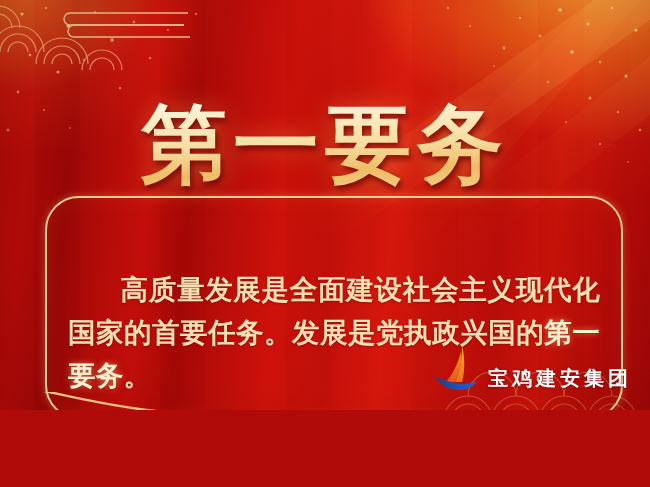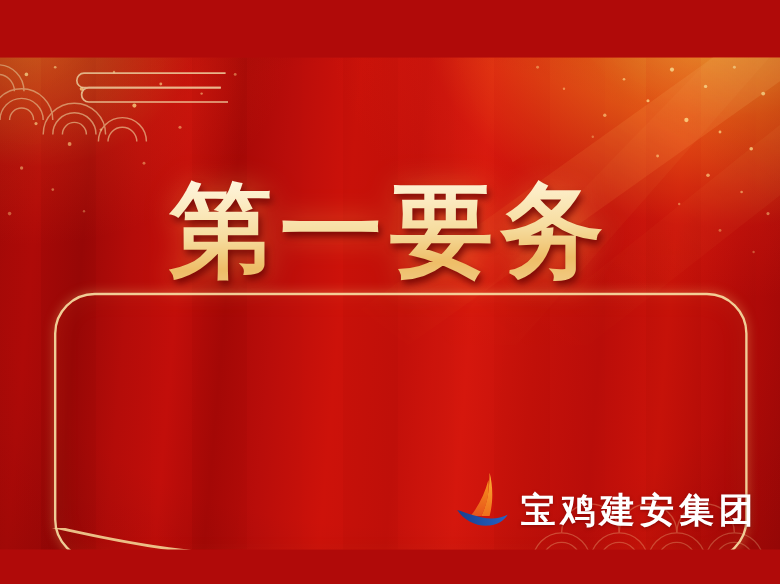--- a/index.html
+++ b/index.html
@@ -10,21 +10,20 @@
   }
   #poster{
     position:relative;width:650px;height:410px;overflow:hidden;
     background:
       radial-gradient(ellipse 420px 300px at 92% -8%, rgba(255,190,60,.92) 0%, rgba(255,140,30,.55) 28%, rgba(228,40,20,.18) 58%, rgba(190,12,10,0) 78%),
       radial-gradient(ellipse 300px 240px at 4% -4%, rgba(255,170,50,.55) 0%, rgba(225,50,20,.22) 45%, rgba(185,10,10,0) 72%),
       linear-gradient(95deg,
         #9e0806 0%, #ab0907 6%, #9b0706 12%, #b30b08 18%, #c00d09 24%,
         #a80806 30%, #b80c09 36%, #cb1109 44%, #c20f09 52%, #d4160c 60%,
         #c41009 68%, #b80c08 76%, #c91209 84%, #b20a07 92%, #9d0706 100%);
-    margin-top: 48px;
   }
 
   
   .stripes{
     position:absolute;inset:0;
     background:repeating-linear-gradient(90deg,
       rgba(255,255,255,.035) 0px, rgba(255,255,255,.035) 34px,
       rgba(0,0,0,.045) 34px, rgba(0,0,0,.045) 80px,
       rgba(255,255,255,.015) 80px, rgba(255,255,255,.015) 126px);
     mix-blend-mode:overlay;pointer-events:none;
@@ -87,21 +86,21 @@
   .sweep{position:absolute;left:0;top:392px;width:320px;height:36px;pointer-events:none;}
 
   
   .logo{
     position:absolute;right:18px;bottom:16px;display:flex;align-items:flex-end;gap:9px;
   }
   .logo-mark{width:48px;height:50px;flex:0 0 auto;}
   .logo-text{display:flex;flex-direction:column;justify-content:flex-end;}
   .logo-cn{
     font-family:Liberation Serif, serif;
-    font-weight:bold;font-size:29px;line-height:31px;color:#ffffff;
+    font-weight:bold;font-size:20px;line-height:31px;color:#ffffff;
     letter-spacing:4px;white-space:nowrap;
     text-shadow:0 1px 3px rgba(90,0,0,.55);
   }
   .logo-en{
     font-family:"Liberation Sans","DejaVu Sans",sans-serif;
     font-size:10px;line-height:13px;color:#fdf2e0;letter-spacing:.1px;
     white-space:nowrap;margin-top:1px;
   }
 </style>
 </head>
@@ -205,20 +204,21 @@
       <path d="M124 32 a24 24 0 0 1 24 -24 a24 24 0 0 1 24 24"></path>
     </g>
   </svg>
 
   <div class="vignette"></div>
 
   <h1 class="title">第一要务</h1>
 
   <div class="frame"></div>
 
+  <p class="body-text"><span class="indent"></span><span>高质量发展是全面建设社会主义现代化国家的首要任务。发展是党执政兴国的</span><span class="emph">第一要务</span><span>。</span></p>
 
   <svg class="sweep" viewBox="0 0 320 36" preserveAspectRatio="none">
     <path d="M30 -4 C 90 8, 140 26, 320 28" fill="none" stroke="#f3d395" stroke-width="2.4" opacity="0.9"></path>
   </svg>
 
   <div class="rule"></div>
 
   <div class="logo">
     <svg class="logo-mark" viewBox="0 0 48 50">
       <defs>

